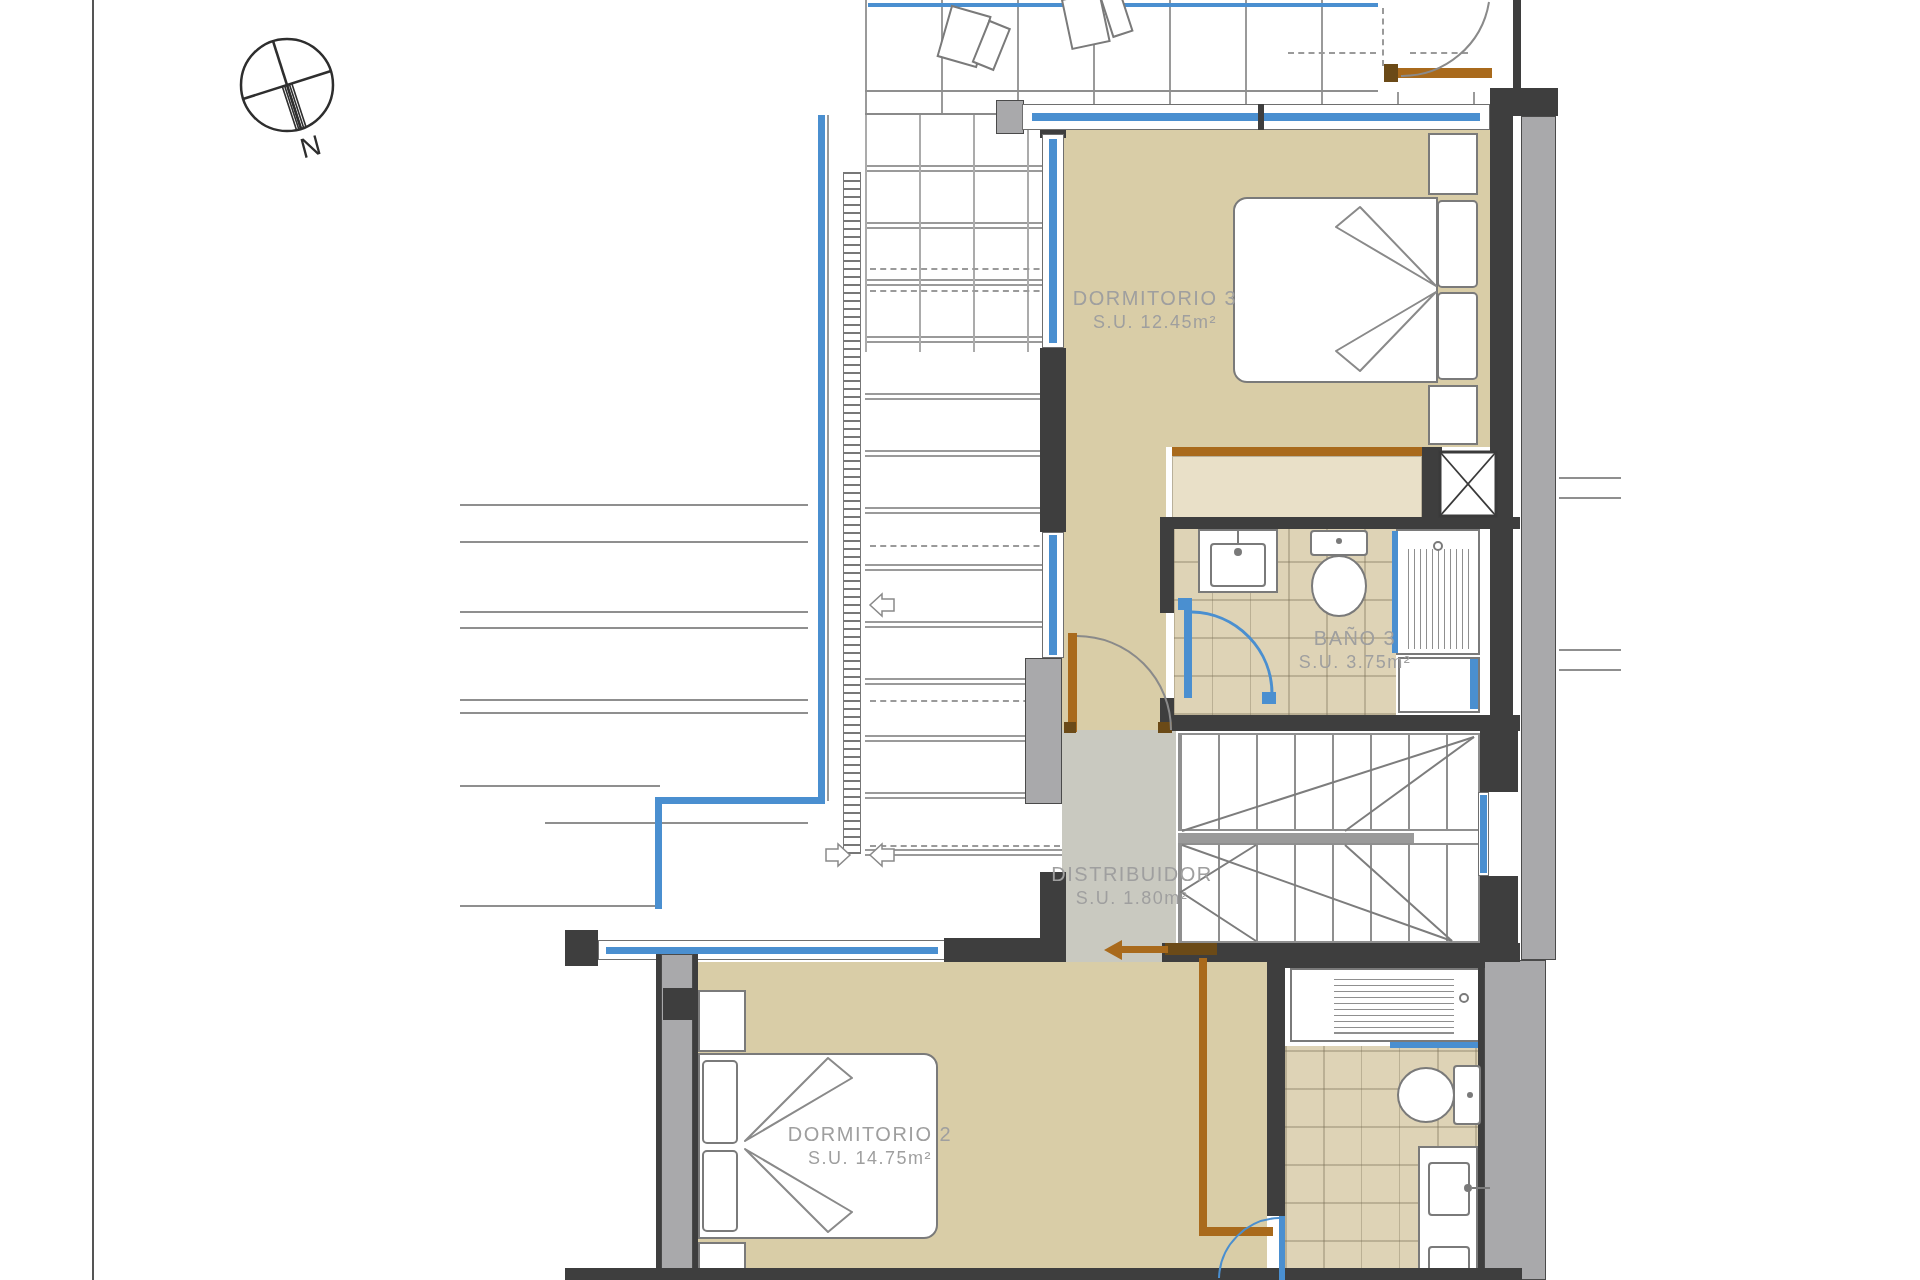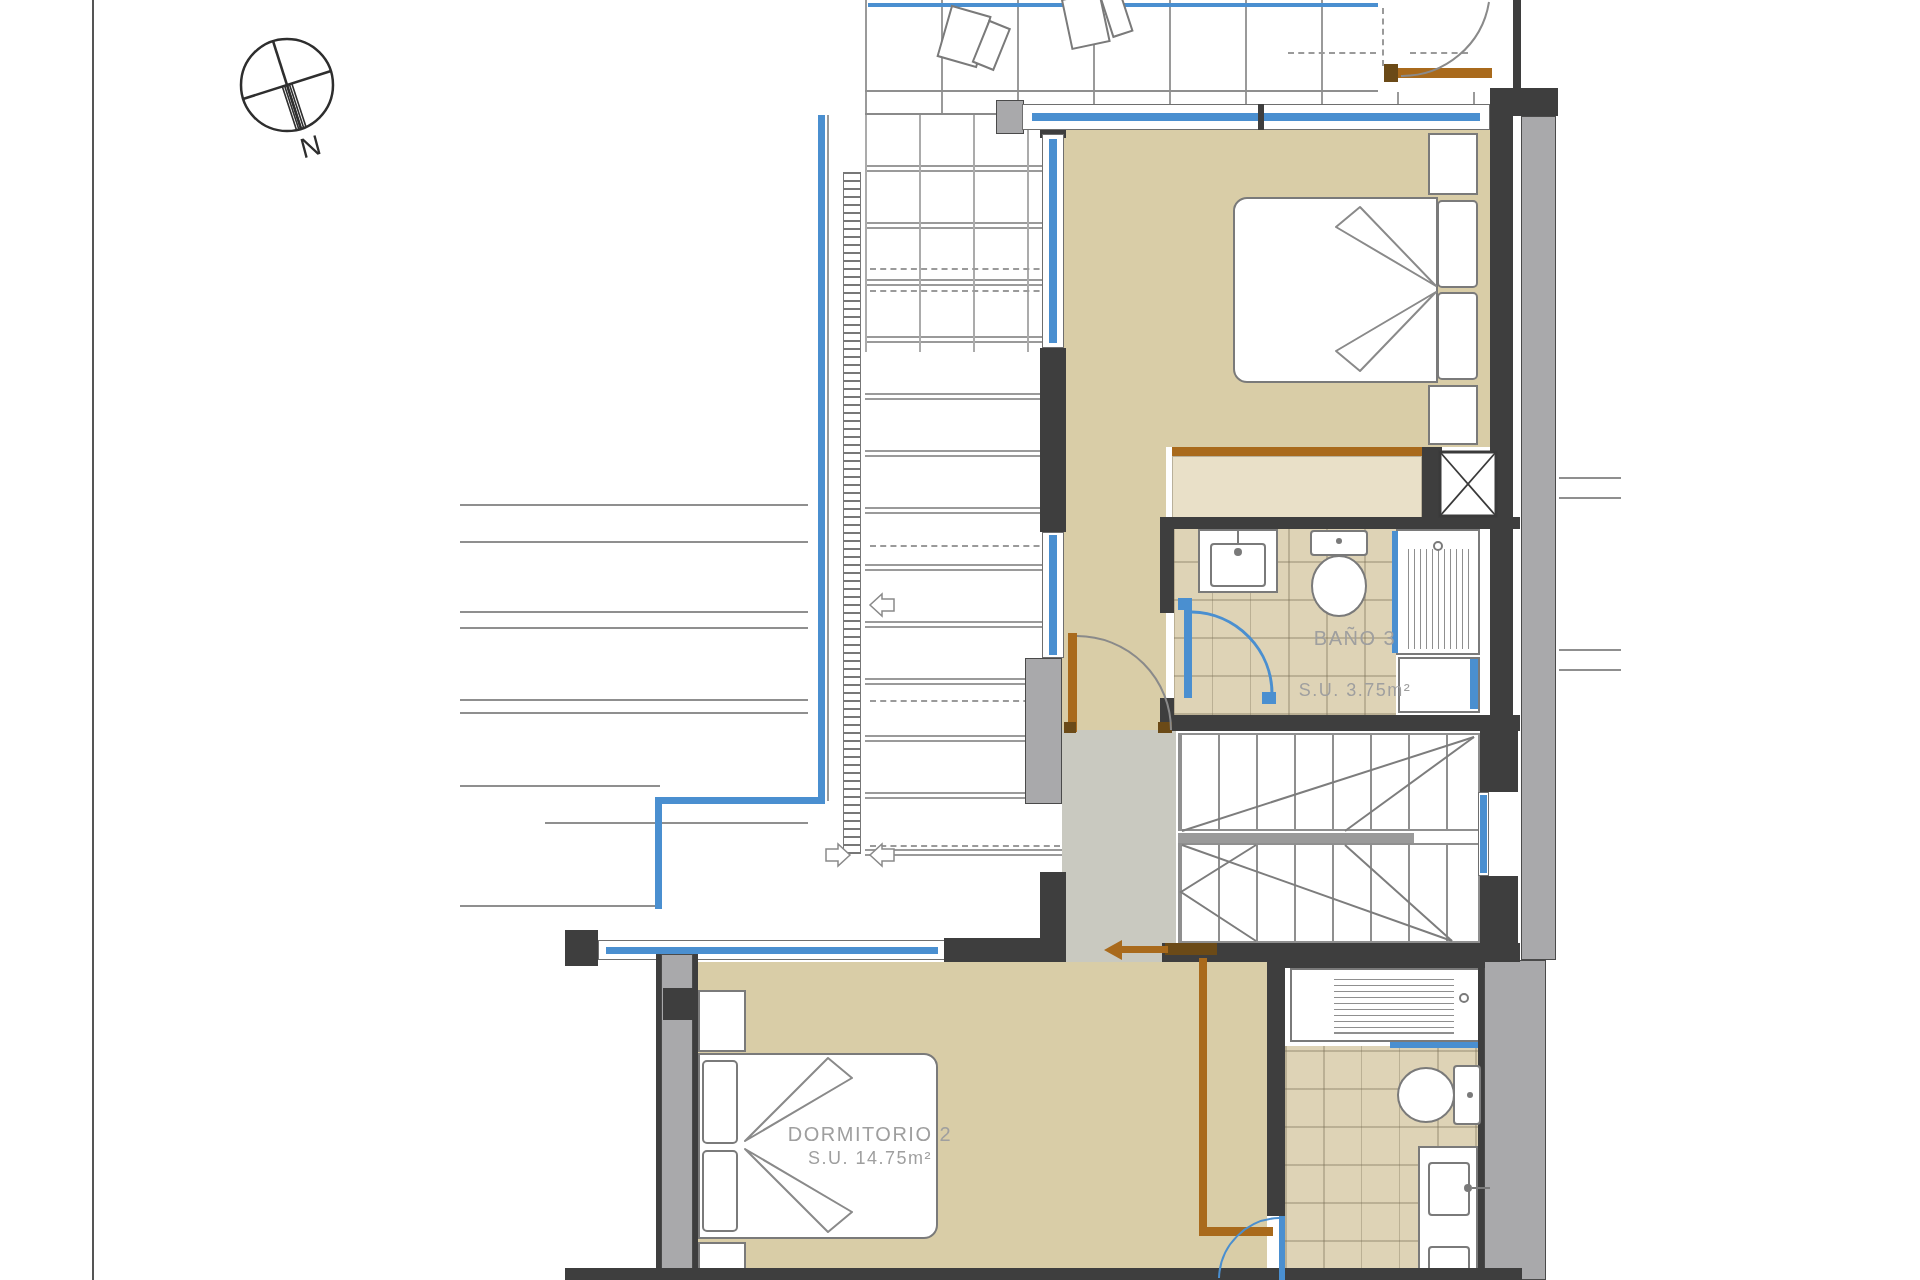--- a/index.html
+++ b/index.html
@@ -261,22 +261,30 @@
 
     <g stroke="#8a8a8a" stroke-width="1.5" fill="#fff">
       <polygon points="894,599 882,599 882,594 870,605 882,616 882,611 894,611"></polygon>
       <polygon points="894,849 882,849 882,844 870,855 882,866 882,861 894,861"></polygon>
       <polygon points="826,849 838,849 838,844 850,855 838,866 838,861 826,861"></polygon>
     </g>
 
     <polygon points="1104,950 1122,940 1122,960" fill="#a96a1c"></polygon>
   </svg>
 
-  <div class="room-label" style="left:1235px;top:626px;width:240px;gap:28px;">
+  <div class="room-label" style="left:1030px;top:286px;width:250px;">
+    <div class="nm">DORMITORIO 3</div>
+    <div class="ar">S.U. 12.45m²</div>
+  </div>
+  <div class="room-label" style="left:1235px;top:626px;width:240px;">
     <div class="nm">BAÑO 3</div>
     <div class="ar">S.U. 3.75m²</div>
+  </div>
+  <div class="room-label" style="left:1012px;top:862px;width:240px;">
+    <div class="nm">DISTRIBUIDOR</div>
+    <div class="ar">S.U. 1.80m²</div>
   </div>
   <div class="room-label" style="left:740px;top:1122px;width:260px;">
     <div class="nm">DORMITORIO 2</div>
     <div class="ar">S.U. 14.75m²</div>
   </div>
 
 </div>
 
 </body></html>

